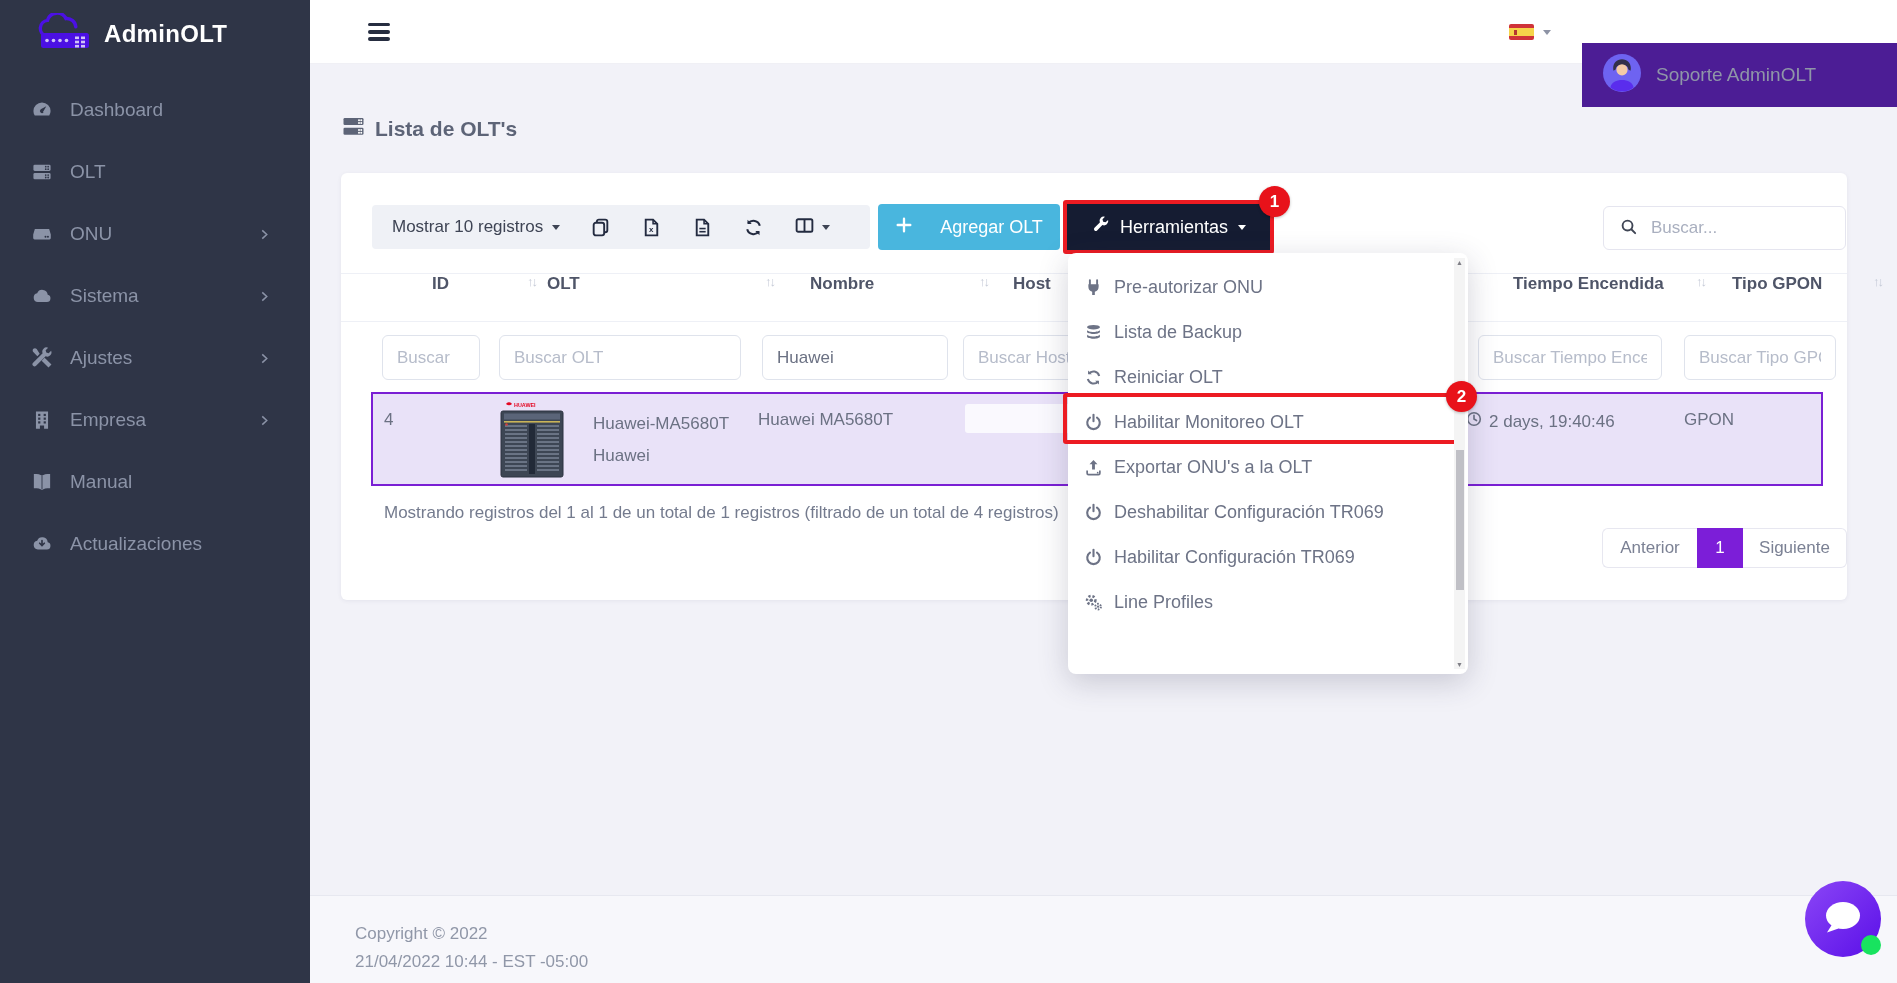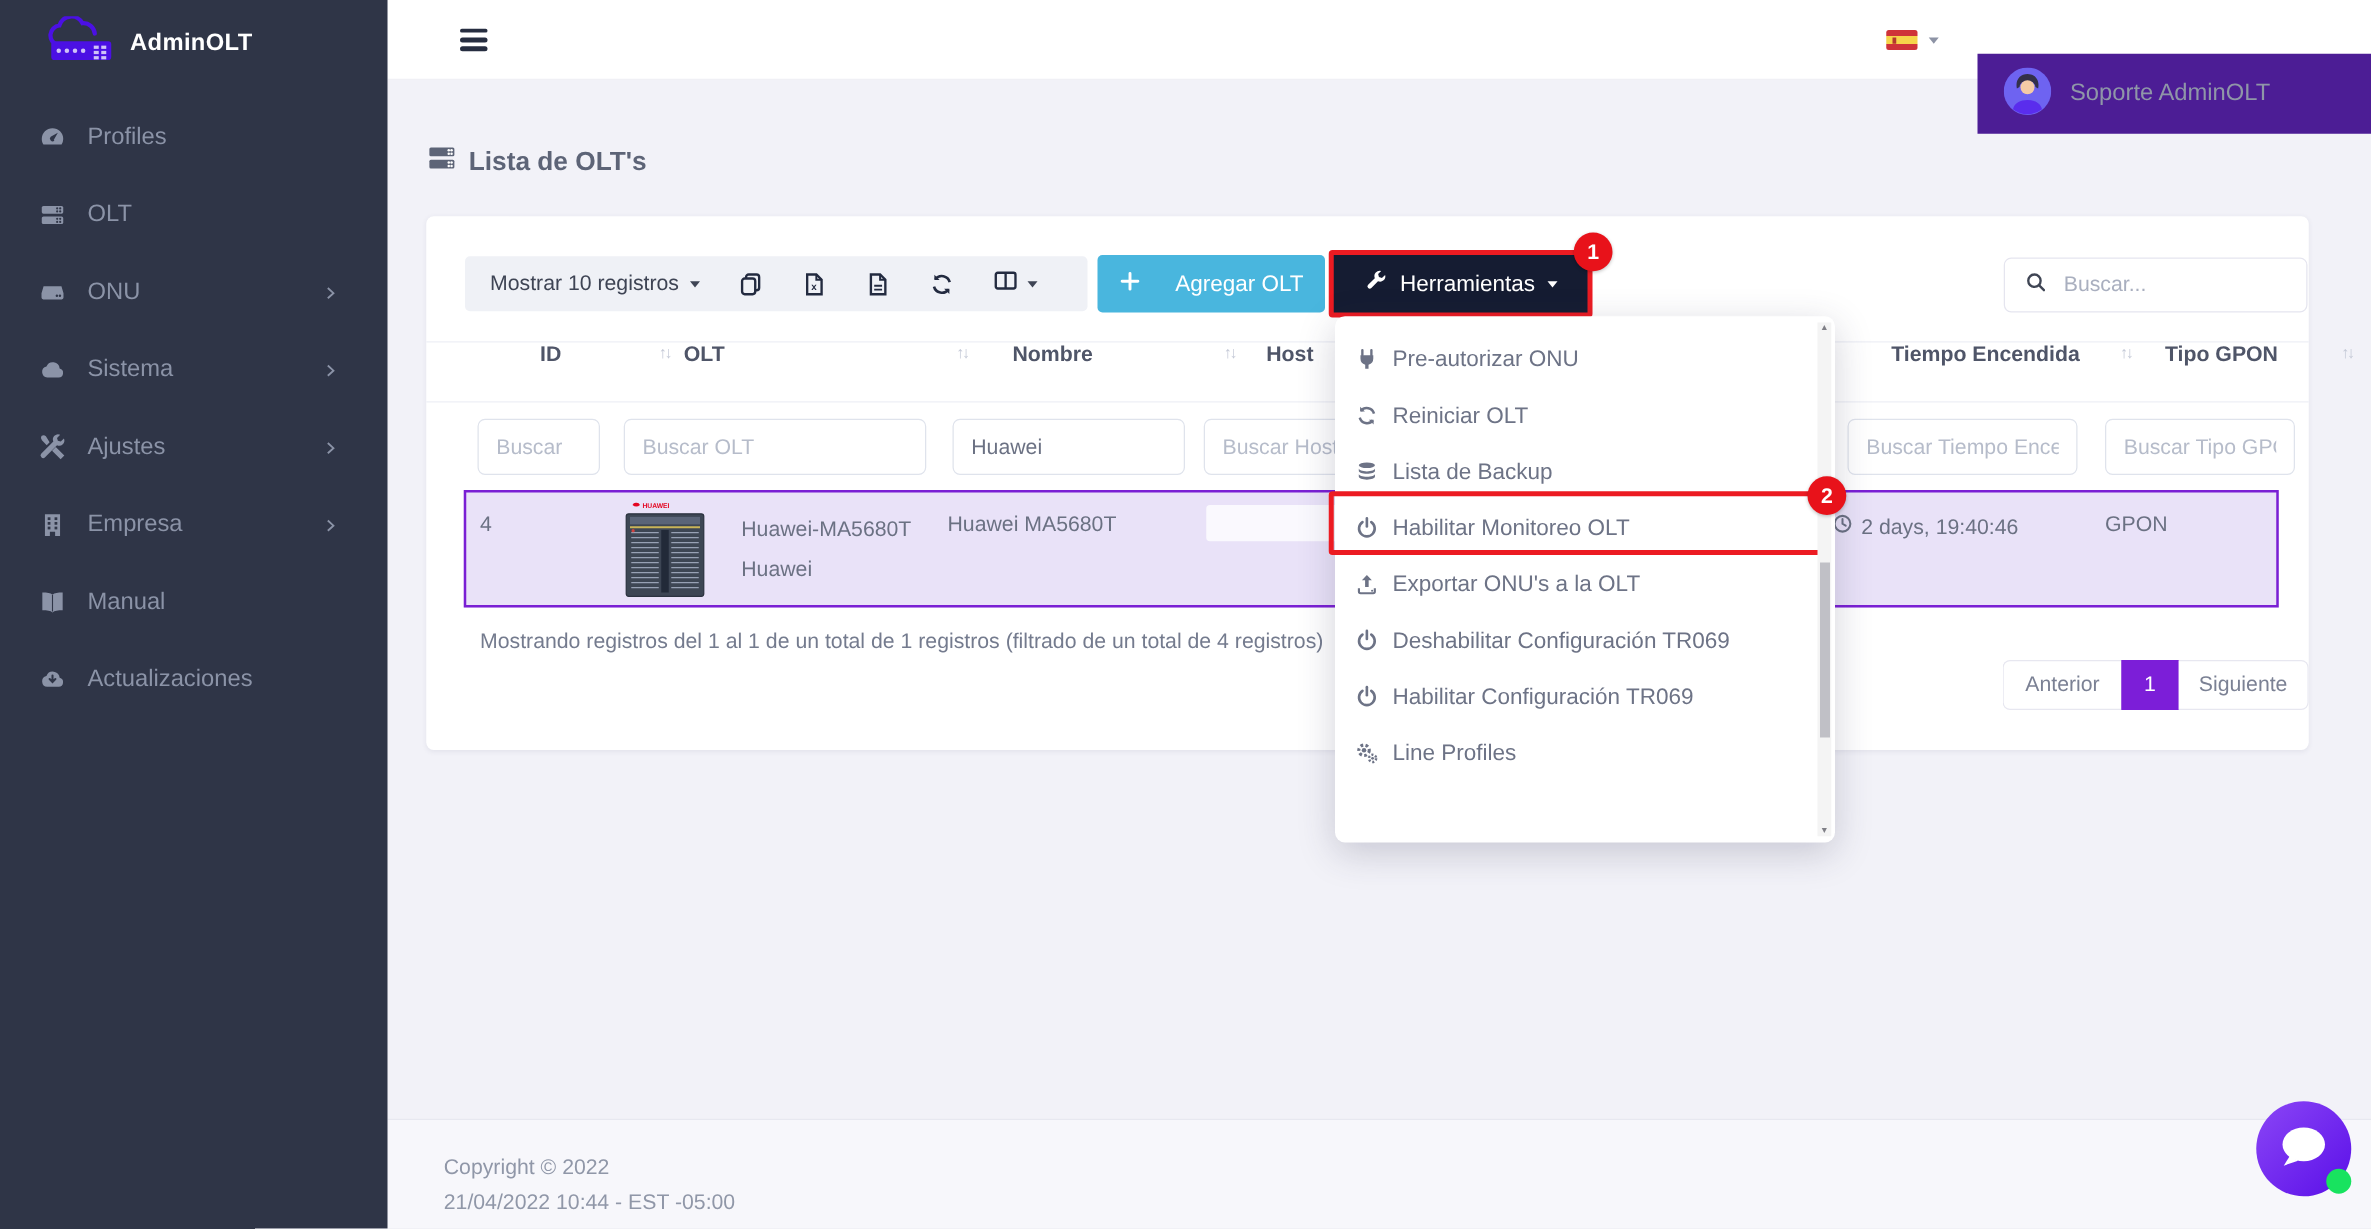--- a/index.html
+++ b/index.html
@@ -2,21 +2,21 @@
 <html><head>
 <meta charset="utf-8">
 <style>
   * { box-sizing: border-box; }
   body { margin:0; background:#dfe0e8; font-family:"Liberation Sans", sans-serif; }
   .app { position:relative; width:1897px; height:983px; overflow:hidden; background:#f2f2f8; }
 
   
   .sidebar { position:absolute; left:0; top:0; width:310px; height:983px; background:#2f3547; z-index:5; }
   .logo { position:absolute; left:32px; top:13px; display:flex; align-items:center; gap:10px; }
-  .logo-text { color:#ffffff; font-size:19px; font-weight:bold; letter-spacing:.3px; }
+  .logo-text { color:#ffffff; font-size:24px; font-weight:bold; letter-spacing:.3px; }
   .nav { position:absolute; top:79px; left:0; right:0; }
   .nav-item { height:62px; display:flex; align-items:center; padding:0 38px 0 30px; color:#8b93a7; font-size:19px; cursor:pointer; }
   .nav-item .ic { width:24px; height:24px; margin-right:16px; flex:none; display:flex; align-items:center; justify-content:center; }
   .nav-item .chev { margin-left:auto; display:flex; }
 
   
   .topbar { position:absolute; left:310px; top:0; right:0; height:64px; background:#ffffff; z-index:4; border-bottom:1px solid #f0f0f5; }
   .burger { position:absolute; left:58px; top:23px; width:22px; cursor:pointer; }
   .burger div { height:3.4px; background:#262d40; border-radius:2px; margin-bottom:3.8px; }
   .lang { position:absolute; right:346px; top:0; height:64px; display:flex; align-items:center; gap:9px; cursor:pointer; }
@@ -123,21 +123,21 @@
       </span>
       <span class="logo-text">AdminOLT</span>
     </div>
     <nav class="nav">
       <div class="nav-item">
         <span class="ic">
           <svg viewBox="0 0 20 20" width="22" height="22">
               <path fill="currentColor" d="M10 3.2a7.8 7.8 0 0 0-7.8 7.8c0 1.5.4 2.9 1.2 4.1h13.2a7.9 7.9 0 0 0 1.2-4.1A7.8 7.8 0 0 0 10 3.2zm1.4 9a1.9 1.9 0 0 1-2.7-2.7c.2-.2.4-.3.6-.4l4.6-2.6-2.6 4.6c-.1.2-.2.4-.4.6 0 .2.2.3.5.5z"></path>
             </svg>
         </span>
-        <span>Profiles</span>
+        <span>Dashboard</span>
       </div>
       <div class="nav-item">
         <span class="ic">
           <svg viewBox="0 0 20 20" width="22" height="22" fill="currentColor">
               <rect x="2.2" y="3.4" width="15.6" height="5.6" rx="1.2"></rect>
               <rect x="2.2" y="11" width="15.6" height="5.6" rx="1.2"></rect>
               <g fill="#2f3547">
                 <circle cx="13.4" cy="5.2" r=".8"></circle>
                 <circle cx="15.6" cy="5.2" r=".8"></circle>
                 <circle cx="13.4" cy="7.4" r=".8"></circle>
@@ -446,38 +446,38 @@
       <span class="ic">
         <svg viewBox="0 0 20 20" width="19" height="19" fill="#6d7386">
             <path d="M6.2 2.2v4.4M13.8 2.2v4.4" stroke="#6d7386" stroke-width="2" stroke-linecap="round" fill="none"></path>
             <path d="M4.6 6.6h10.8v2.7a5.4 5.4 0 0 1-4 5.2v3.3H8.6v-3.3a5.4 5.4 0 0 1-4-5.2z"></path>
           </svg>
       </span>
       <span>Pre-autorizar ONU</span>
     </div>
     <div class="dd-item">
       <span class="ic">
+        <svg viewBox="0 0 20 20" width="19" height="19" fill="#6d7386">
+            <ellipse cx="10" cy="4.4" rx="6.8" ry="2.4"></ellipse>
+            <path d="M3.2 7.2c0 1.3 3 2.4 6.8 2.4s6.8-1.1 6.8-2.4v2c0 1.3-3 2.4-6.8 2.4s-6.8-1.1-6.8-2.4z"></path>
+            <path d="M3.2 11.8c0 1.3 3 2.4 6.8 2.4s6.8-1.1 6.8-2.4v2.4c0 1.3-3 2.4-6.8 2.4s-6.8-1.1-6.8-2.4z"></path>
+          </svg>
+      </span>
+      <span>Lista de Backup</span>
+    </div>
+    <div class="dd-item">
+      <span class="ic">
         <svg viewBox="0 0 20 20" width="19" height="19" stroke="#6d7386">
             <path d="M16 8.3A6.3 6.3 0 0 0 5 6" fill="none" stroke-width="2.1"></path>
             <path d="M4.3 2.6v4h4z" fill="#6d7386" stroke="none"></path>
             <path d="M4 11.7a6.3 6.3 0 0 0 11 2.3" fill="none" stroke-width="2.1"></path>
             <path d="M15.7 17.4v-4h-4z" fill="#6d7386" stroke="none"></path>
           </svg>
       </span>
       <span>Reiniciar OLT</span>
-    </div>
-    <div class="dd-item">
-      <span class="ic">
-        <svg viewBox="0 0 20 20" width="19" height="19" fill="#6d7386">
-            <ellipse cx="10" cy="4.4" rx="6.8" ry="2.4"></ellipse>
-            <path d="M3.2 7.2c0 1.3 3 2.4 6.8 2.4s6.8-1.1 6.8-2.4v2c0 1.3-3 2.4-6.8 2.4s-6.8-1.1-6.8-2.4z"></path>
-            <path d="M3.2 11.8c0 1.3 3 2.4 6.8 2.4s6.8-1.1 6.8-2.4v2.4c0 1.3-3 2.4-6.8 2.4s-6.8-1.1-6.8-2.4z"></path>
-          </svg>
-      </span>
-      <span>Lista de Backup</span>
     </div>
     <div class="dd-item">
       <span class="ic">
         <svg viewBox="0 0 20 20" width="19" height="19" stroke="#6d7386">
             <path d="M6.3 4.9a6.6 6.6 0 1 0 7.4 0" fill="none" stroke-width="2.2" stroke-linecap="round"></path>
             <line x1="10" y1="1.8" x2="10" y2="8.6" stroke-width="2.2" stroke-linecap="round"></line>
           </svg>
       </span>
       <span>Habilitar Monitoreo OLT</span>
     </div>

